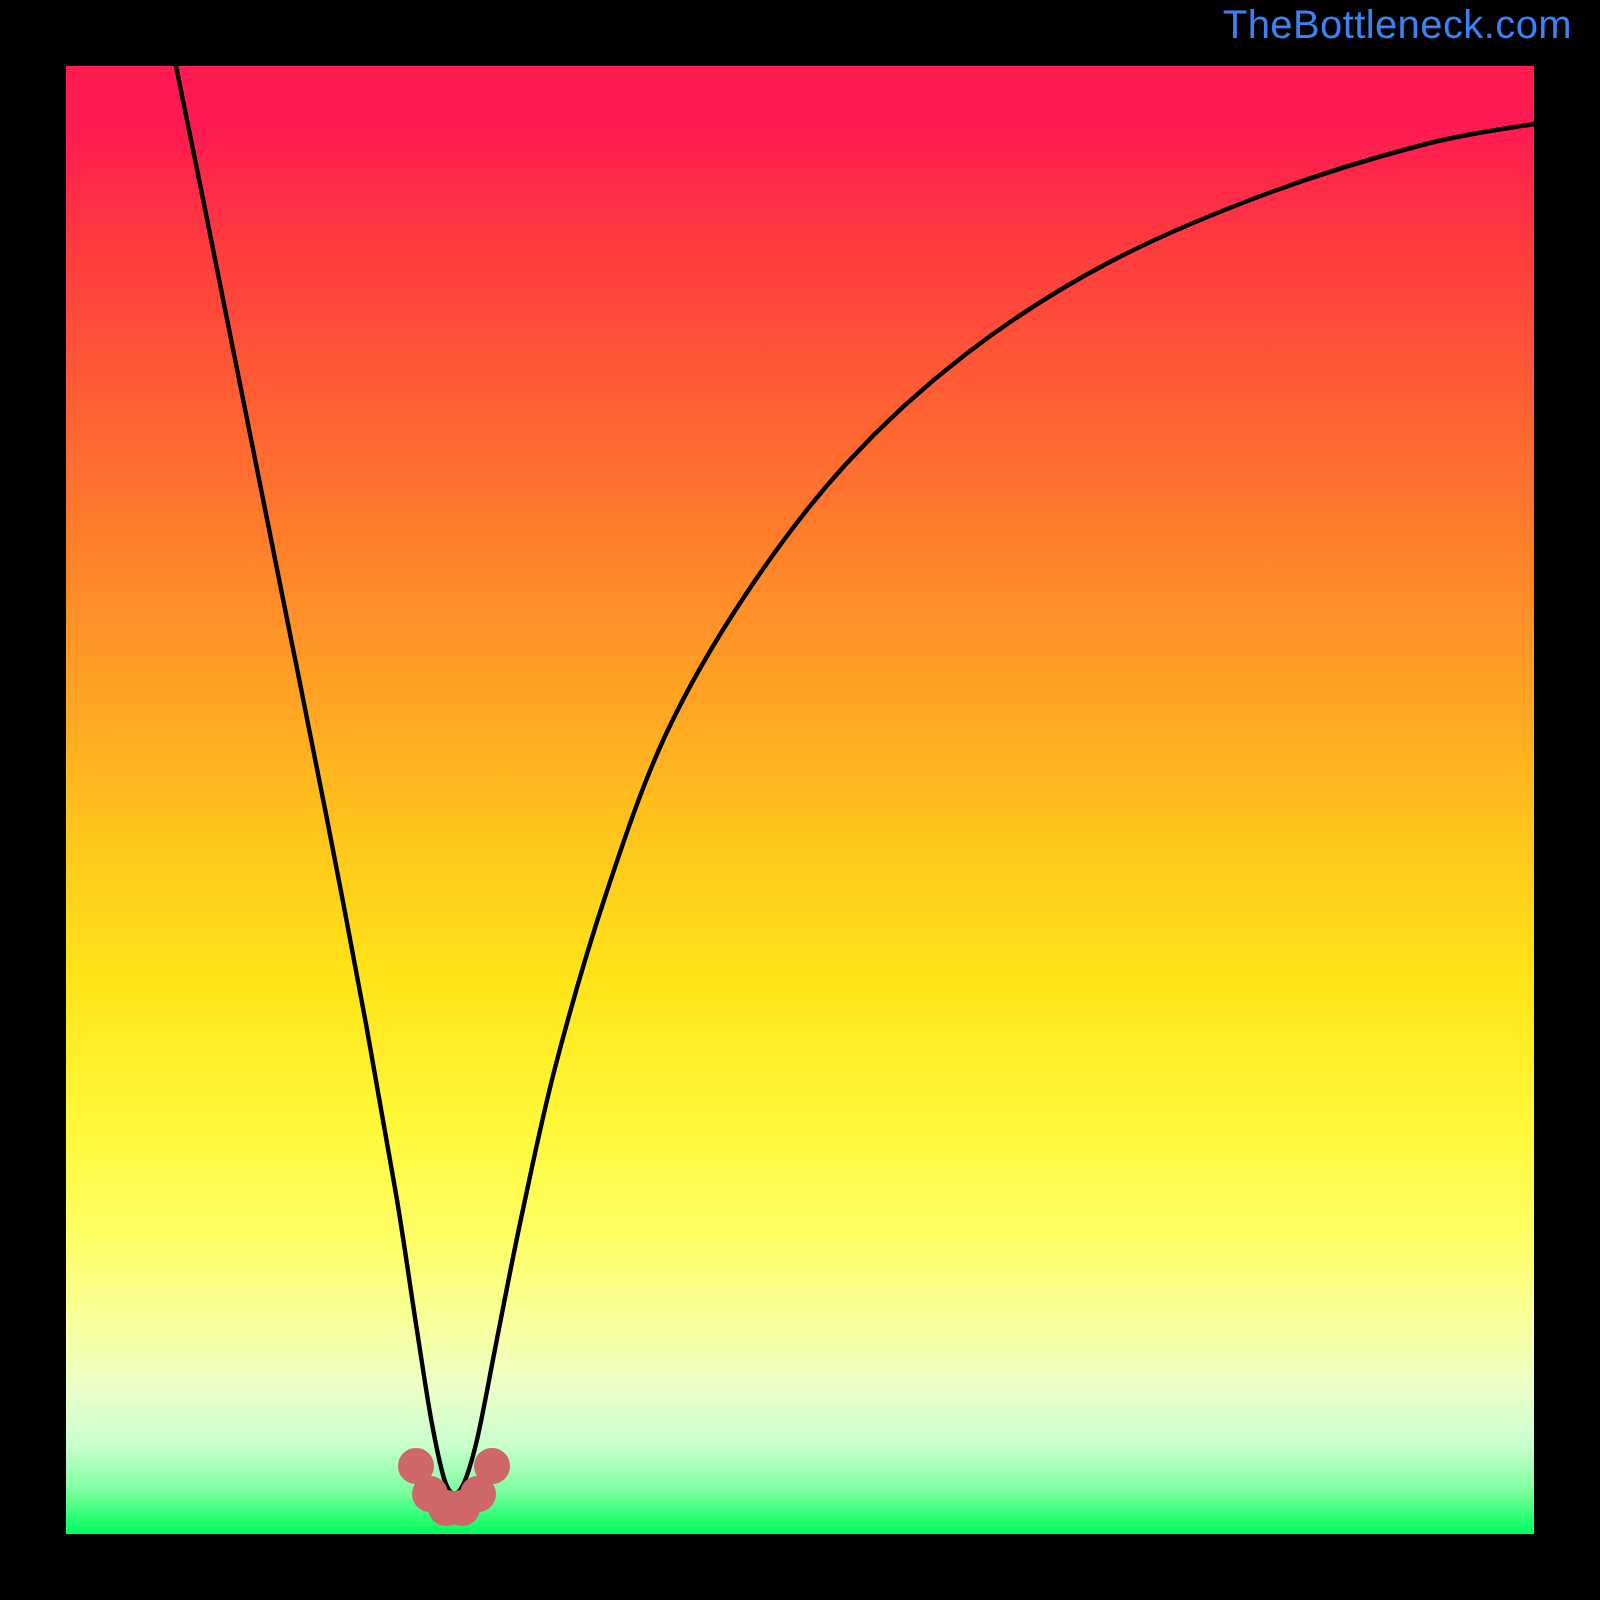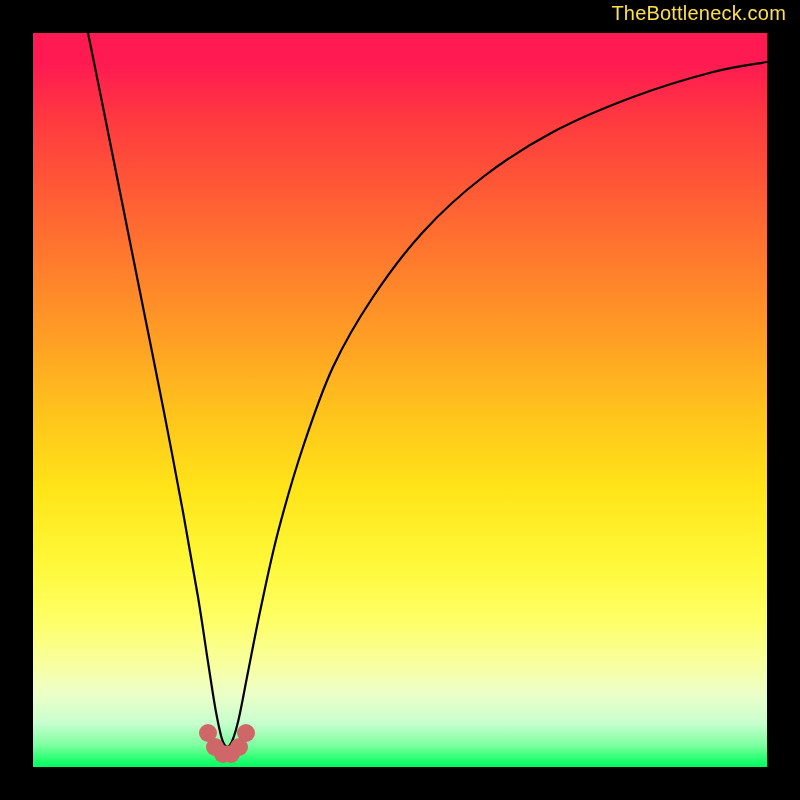--- a/index.html
+++ b/index.html
@@ -39,21 +39,21 @@
       #c8ffce 94%,
       #7fffa0 97%,
       #26ff70 99%,
       #00ff5e 100%
     );
   }
   .watermark {
     position: absolute;
     top: 2px;
     right: 14px;
-    color: #fde047;
+    color: #3b82f6;
     font-size: 20px;
     font-weight: 500;
     letter-spacing: 0.2px;
     user-select: none;
   }
   svg.curve {
     position: absolute;
     inset: 0;
   }
 </style>

